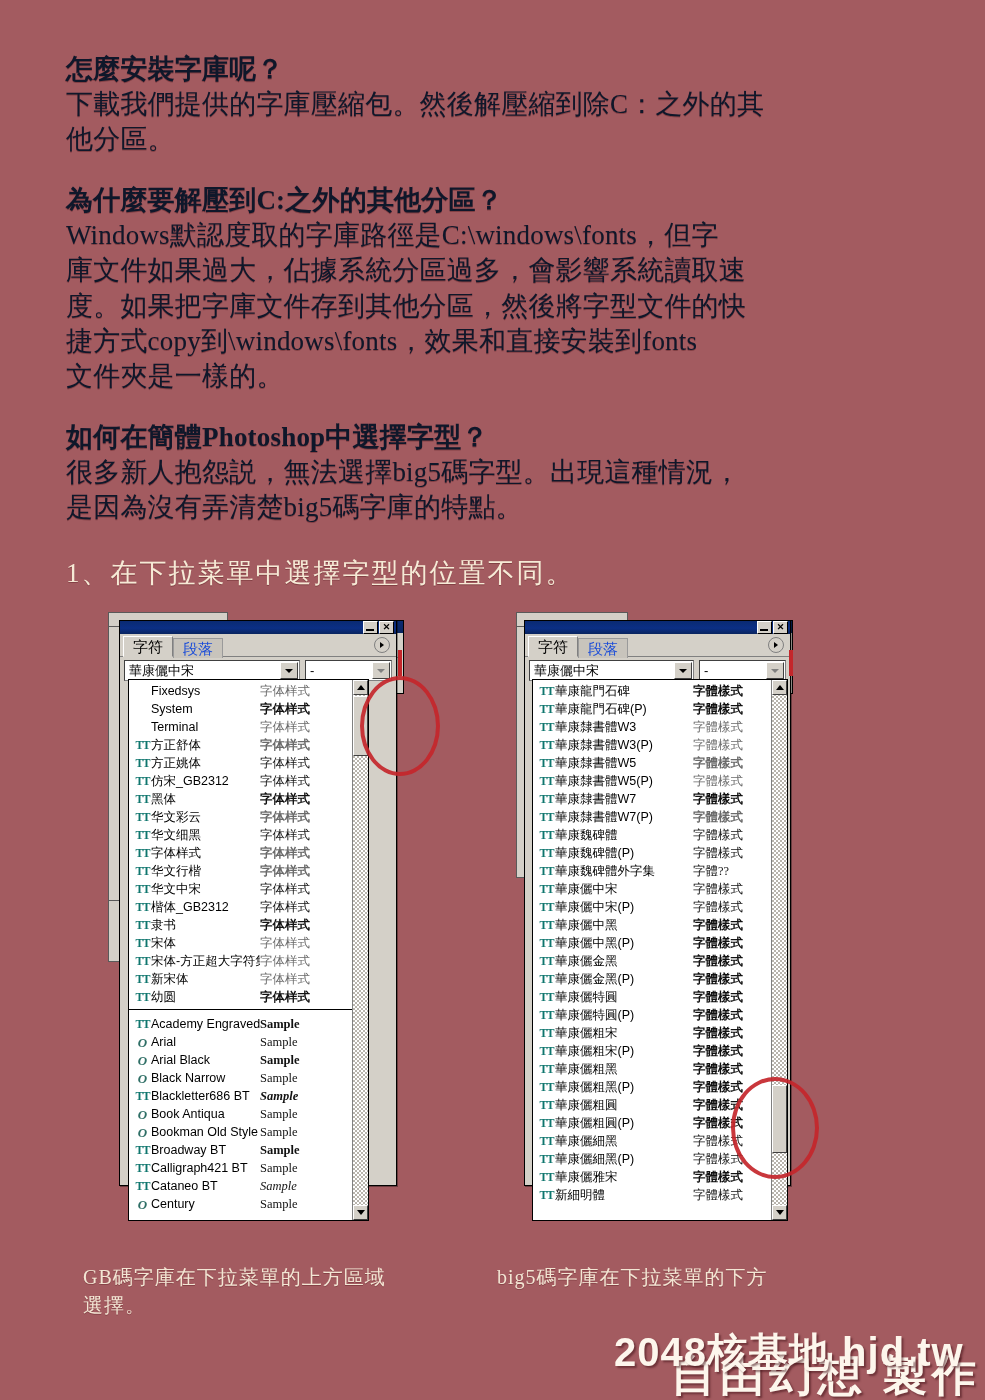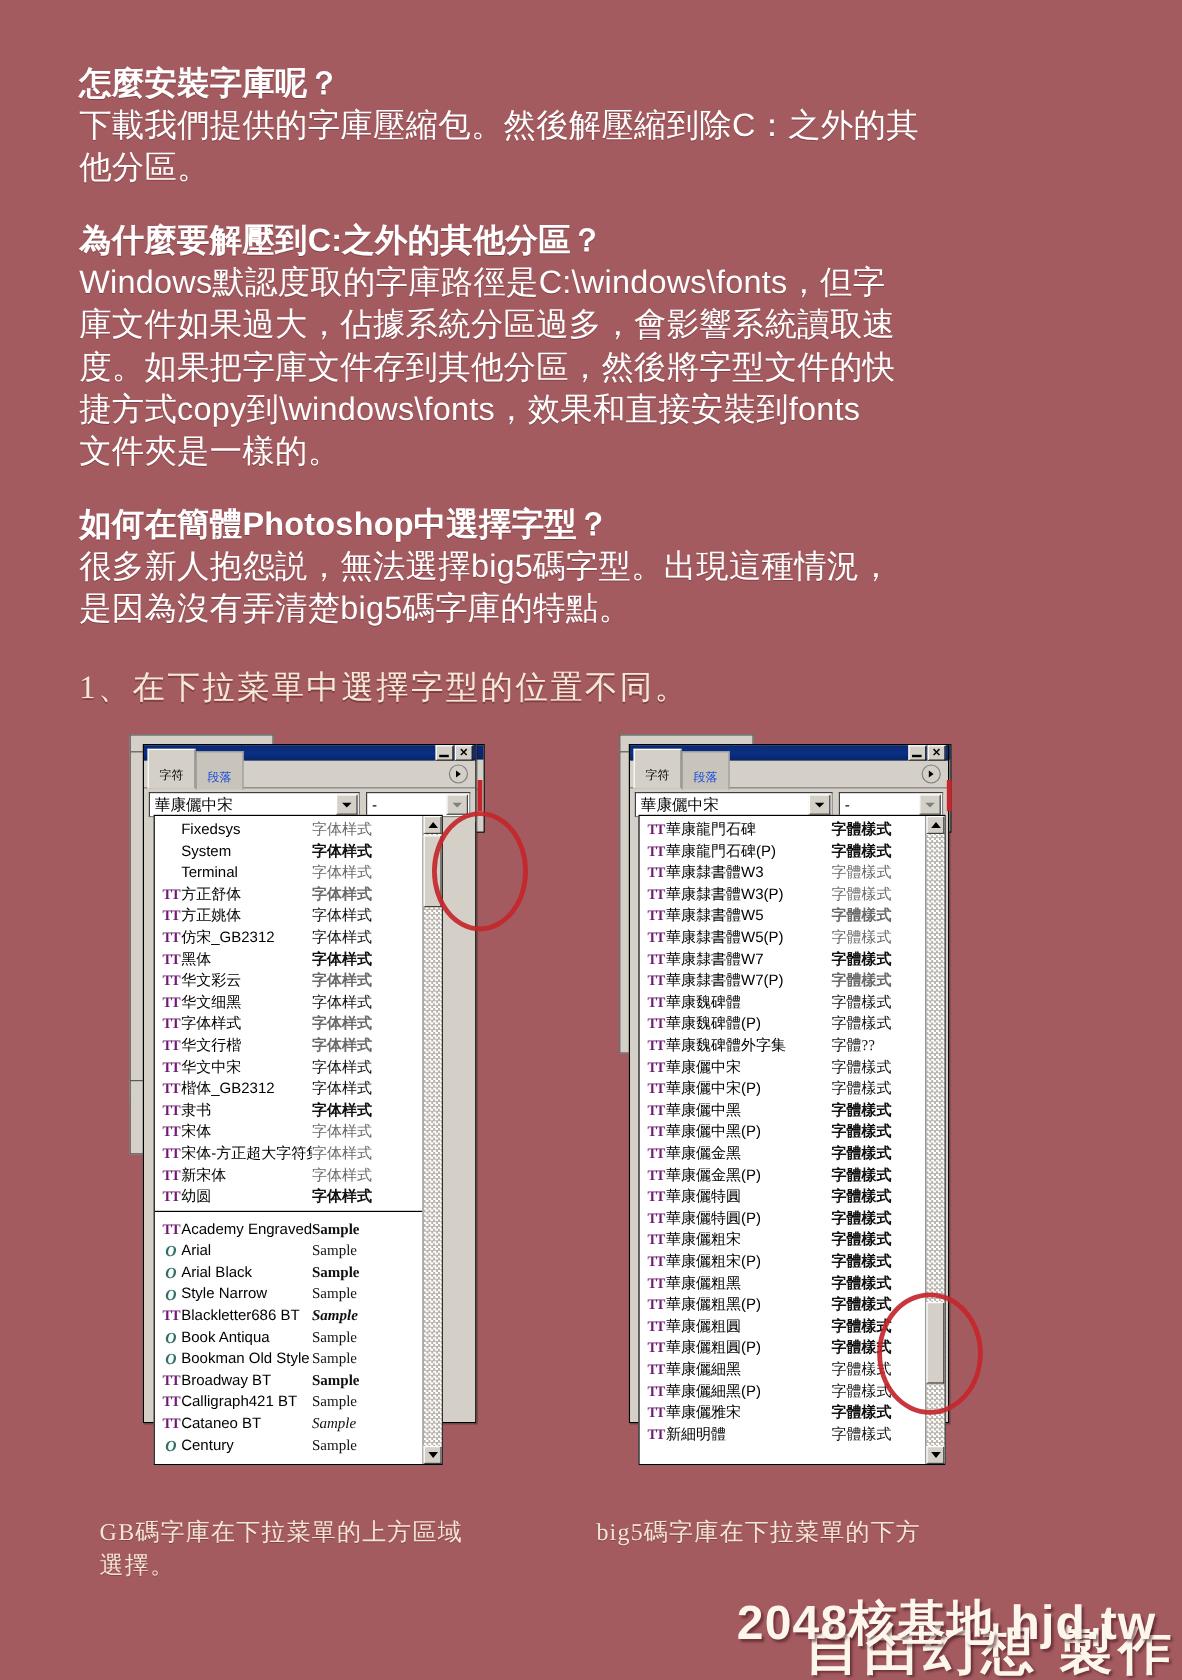--- a/index.html
+++ b/index.html
@@ -9,22 +9,22 @@
     font-family:"Liberation Serif", serif;
     overflow:hidden;
     position:relative;
   }
   
   .article{
     position:absolute;
     left:66px; top:52px; width:860px;
   }
   .para{
-    color:#ffffff;
-    font-family:Liberation Sans, sans-serif;
+    color:#0f172a;
+    font-family:Liberation Serif, serif;
     font-size:27px;
     line-height:1.30;
     margin:0 0 26px 0;
     text-shadow:0 1px 0 rgba(90,30,35,.45);
     letter-spacing:.2px;
   }
   .para .ln{display:block;}
   .para.spacer{margin-bottom:30px;}
   .heading{font-weight:700;}
   .item-line{
@@ -84,24 +84,24 @@
 
   .tabstrip{
     height:22px;
     background:#d4d0c8;
     display:flex; align-items:flex-end;
     position:relative;
     border-bottom:1px solid #808080;
     padding-left:3px;
   }
   .ptab{
-    font-family:Liberation Serif, serif;
-    font-size:10px;
+    font-family:Liberation Sans, sans-serif;
+    font-size:15px;
     color:#000;
-    padding:14px 9px 2px 9px;
+    padding:2px 9px 2px 9px;
     line-height:15px;
     position:relative;
     top:1px;
   }
   .ptab.active{
     background:#d4d0c8;
     border:1px solid #808080;
     border-bottom:1px solid #d4d0c8;
     border-top-color:#fff;border-left-color:#fff;
     font-weight:400;
@@ -196,21 +196,21 @@
     height:18px;
     padding:0 4px 0 5px;
     box-sizing:border-box;
   }
   .ficon{
     width:17px;
     flex:0 0 17px;
     font-family:"Liberation Serif", serif;
     font-size:12px;
     font-weight:700;
-    color:#701a75;
+    color:#0f766e;
     text-align:center;
     line-height:13px;
   }
   .ficon.tt{ letter-spacing:-1px; }
   .ficon.ot{ font-style:italic; color:#2f6f66; font-size:13px;}
   .ficon.none{ color:transparent; }
   .fname{
     flex:1 1 auto;
     font-family:"Liberation Sans", sans-serif;
     font-size:12.5px;
@@ -524,21 +524,21 @@
           <span class="fname">Arial</span>
           <span class="fsample">Sample</span>
         </div>
         <div class="frow">
           <span class="ficon ot">O</span>
           <span class="fname">Arial Black</span>
           <span class="fsample b">Sample</span>
         </div>
         <div class="frow">
           <span class="ficon ot">O</span>
-          <span class="fname">Style Narrow</span>
+          <span class="fname">Black Narrow</span>
           <span class="fsample">Sample</span>
         </div>
         <div class="frow">
           <span class="ficon tt">TT</span>
           <span class="fname">Blackletter686 BT</span>
           <span class="fsample b i">Sample</span>
         </div>
         <div class="frow">
           <span class="ficon ot">O</span>
           <span class="fname">Book Antiqua</span>

